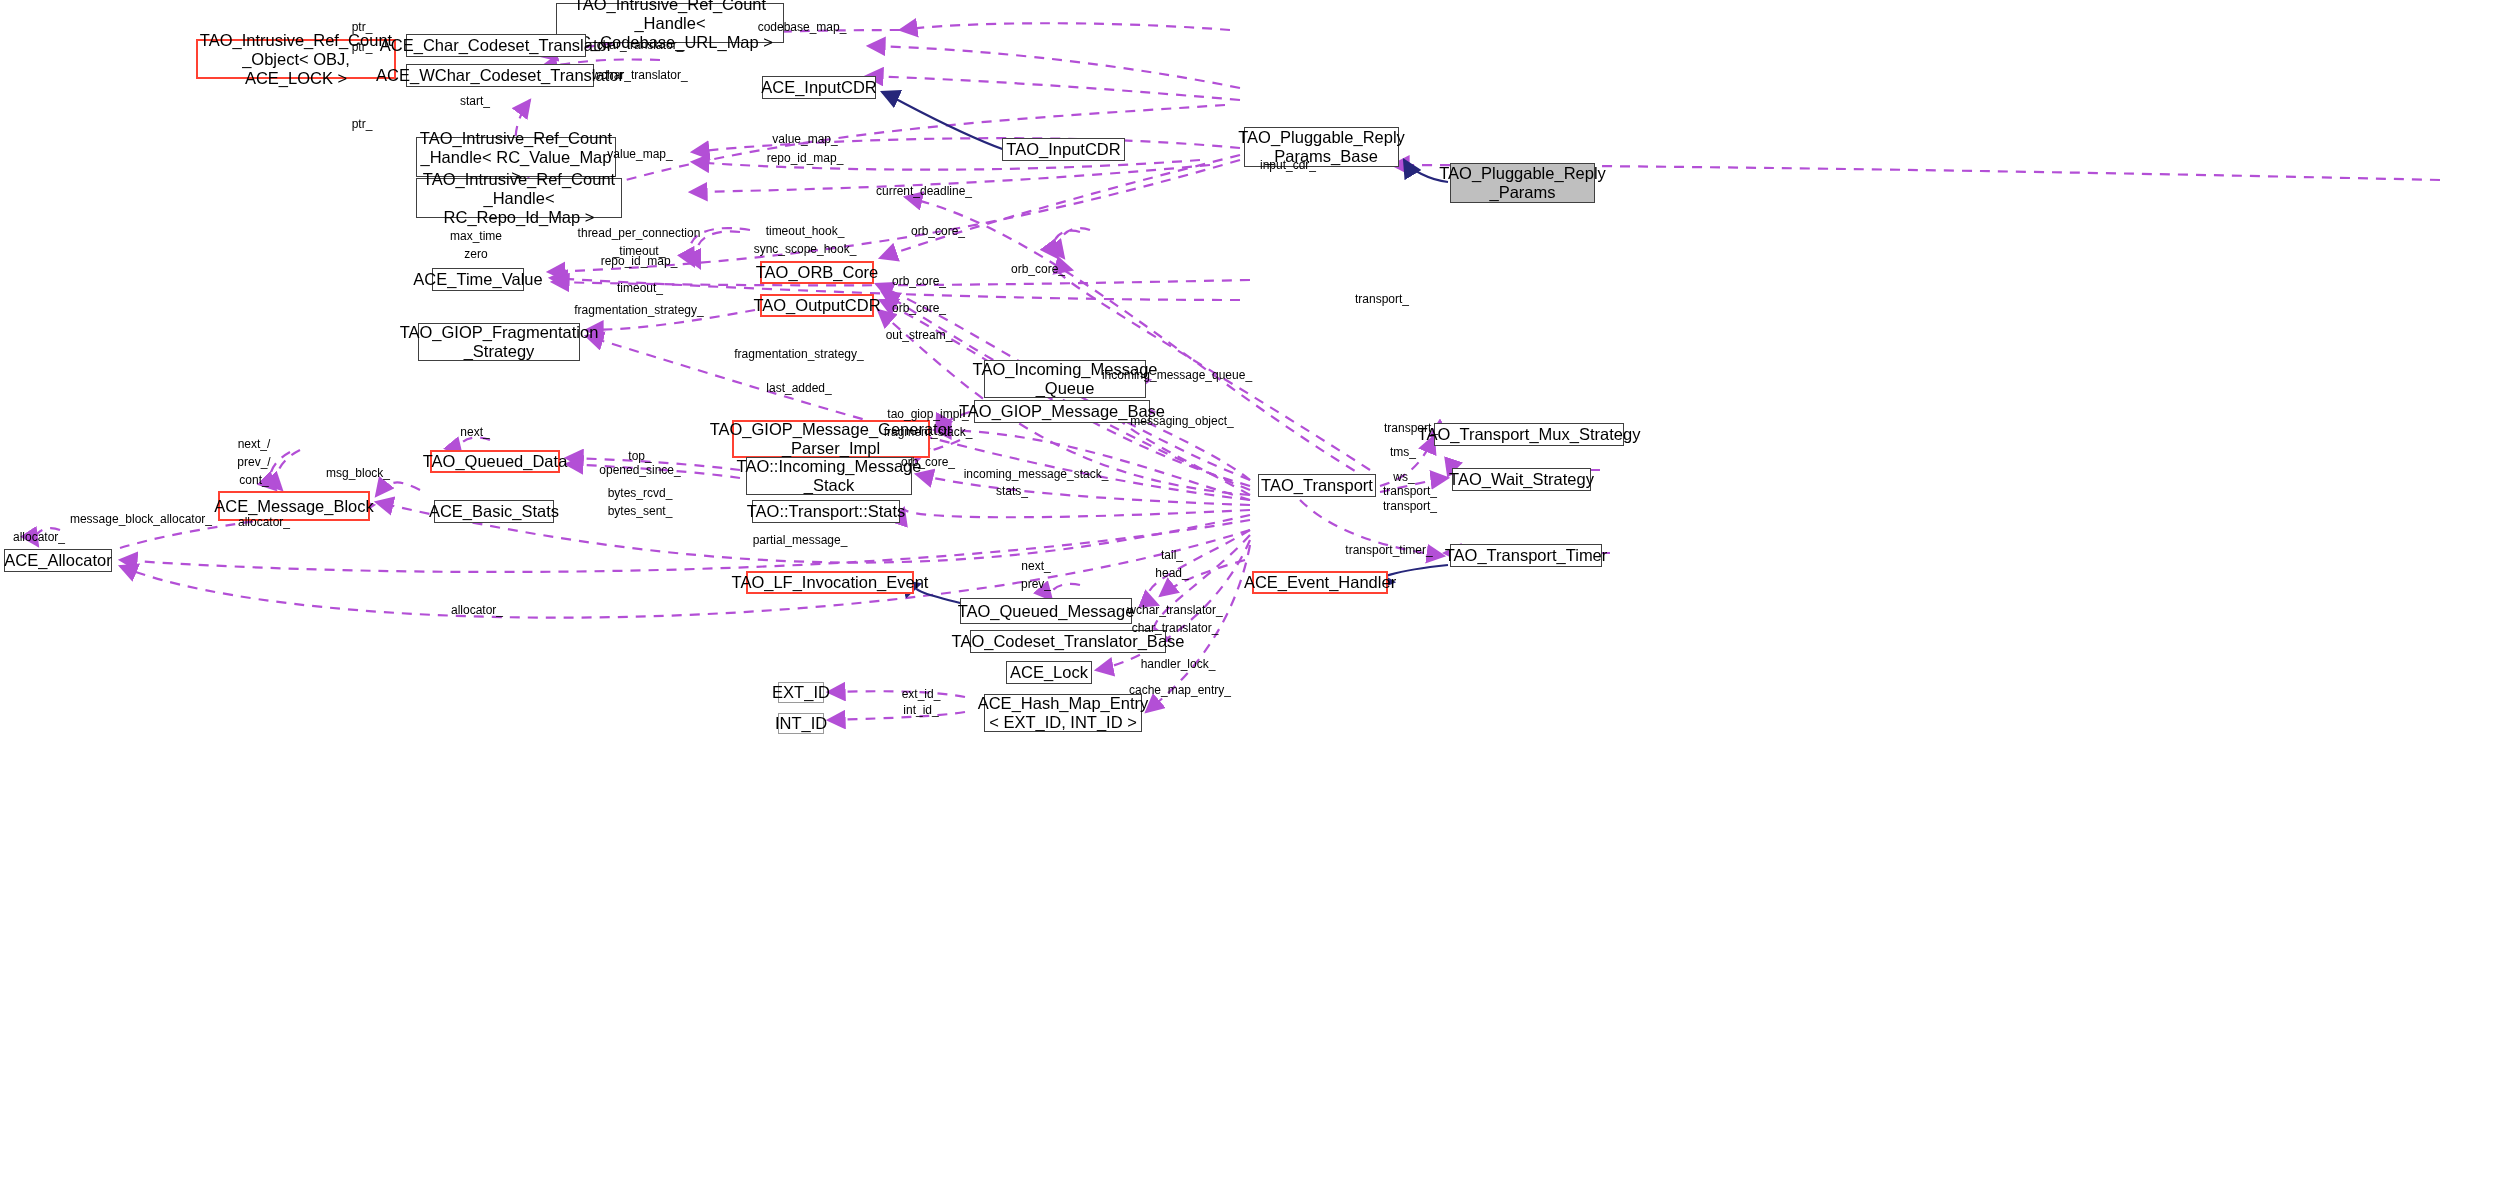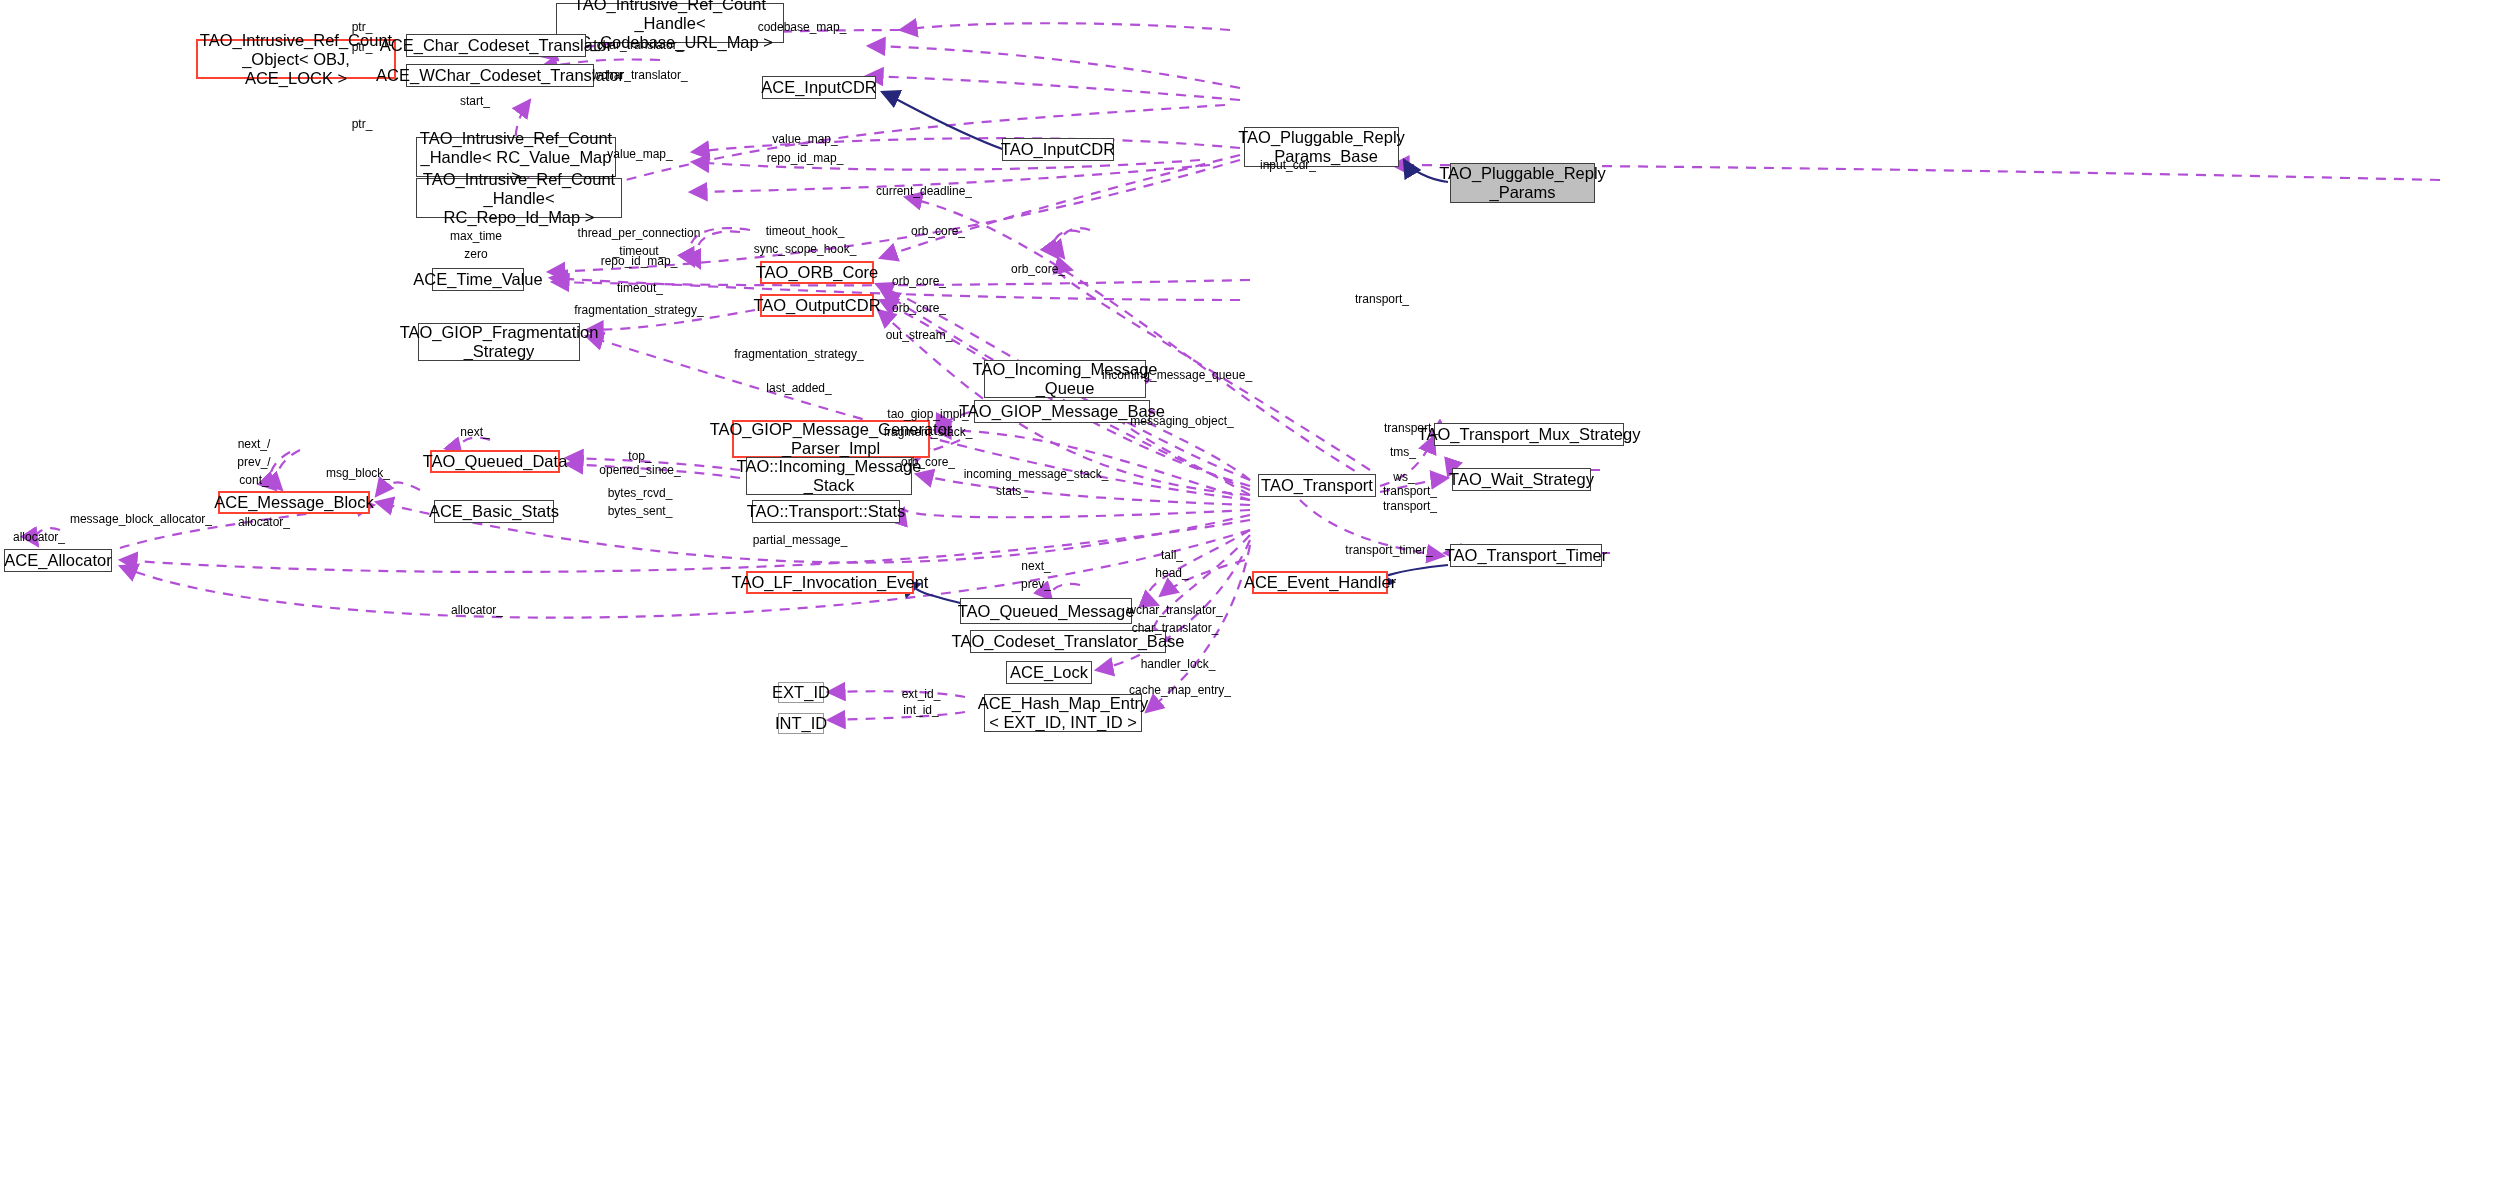--- a/index.html
+++ b/index.html
@@ -99,21 +99,21 @@
   </svg>
 
   <div id="nodes">
       <div class="node red" style="left: 196px; top: 39px; width: 200px; height: 40px;">TAO_Intrusive_Ref_Count
 _Object&lt; OBJ, ACE_LOCK &gt;</div>
       <div class="node" style="left: 556px; top: 3px; width: 228px; height: 40px;">TAO_Intrusive_Ref_Count
 _Handle&lt; RC_Codebase_URL_Map &gt;</div>
       <div class="node" style="left: 406px; top: 34px; width: 180px; height: 23px;">ACE_Char_Codeset_Translator</div>
       <div class="node" style="left: 406px; top: 64px; width: 188px; height: 23px;">ACE_WChar_Codeset_Translator</div>
       <div class="node" style="left: 762px; top: 76px; width: 114px; height: 23px;">ACE_InputCDR</div>
-      <div class="node" style="left: 1002px; top: 138px; width: 112px; height: 23px;">TAO_InputCDR</div>
+      <div class="node" style="left: 1002px; top: 138px; width: 123px; height: 23px;">TAO_InputCDR</div>
       <div class="node" style="left: 416px; top: 137px; width: 200px; height: 40px;">TAO_Intrusive_Ref_Count
 _Handle&lt; RC_Value_Map &gt;</div>
       <div class="node" style="left: 416px; top: 178px; width: 206px; height: 40px;">TAO_Intrusive_Ref_Count
 _Handle&lt; RC_Repo_Id_Map &gt;</div>
       <div class="node" style="left: 1244px; top: 127px; width: 155px; height: 40px;">TAO_Pluggable_Reply
 _Params_Base</div>
       <div class="node grey" style="left: 1450px; top: 163px; width: 145px; height: 40px;">TAO_Pluggable_Reply
 _Params</div>
       <div class="node" style="left: 432px; top: 268px; width: 92px; height: 23px;">ACE_Time_Value</div>
       <div class="node red" style="left: 760px; top: 261px; width: 114px; height: 23px;">TAO_ORB_Core</div>
@@ -121,21 +121,21 @@
       <div class="node" style="left: 418px; top: 323px; width: 162px; height: 38px;">TAO_GIOP_Fragmentation
 _Strategy</div>
       <div class="node" style="left: 984px; top: 360px; width: 162px; height: 38px;">TAO_Incoming_Message
 _Queue</div>
       <div class="node" style="left: 974px; top: 400px; width: 176px; height: 23px;">TAO_GIOP_Message_Base</div>
       <div class="node red" style="left: 732px; top: 420px; width: 198px; height: 38px;">TAO_GIOP_Message_Generator
 _Parser_Impl</div>
       <div class="node red" style="left: 430px; top: 450px; width: 130px; height: 23px;">TAO_Queued_Data</div>
       <div class="node" style="left: 746px; top: 457px; width: 166px; height: 38px;">TAO::Incoming_Message
 _Stack</div>
-      <div class="node red" style="left: 218px; top: 491px; width: 152px; height: 23px;">ACE_Message_Block</div>
+      <div class="node red" style="left: 218px; top: 491px; width: 152px; height: 30px;">ACE_Message_Block</div>
       <div class="node" style="left: 434px; top: 500px; width: 120px; height: 23px;">ACE_Basic_Stats</div>
       <div class="node" style="left: 752px; top: 500px; width: 148px; height: 23px;">TAO::Transport::Stats</div>
       <div class="node" style="left: 1258px; top: 474px; width: 118px; height: 23px;">TAO_Transport</div>
       <div class="node" style="left: 1434px; top: 423px; width: 190px; height: 23px;">TAO_Transport_Mux_Strategy</div>
       <div class="node" style="left: 1452px; top: 468px; width: 139px; height: 23px;">TAO_Wait_Strategy</div>
       <div class="node" style="left: 1450px; top: 544px; width: 152px; height: 23px;">TAO_Transport_Timer</div>
       <div class="node" style="left: 4px; top: 549px; width: 108px; height: 23px;">ACE_Allocator</div>
       <div class="node red" style="left: 1252px; top: 571px; width: 136px; height: 23px;">ACE_Event_Handler</div>
       <div class="node red" style="left: 746px; top: 571px; width: 168px; height: 23px;">TAO_LF_Invocation_Event</div>
       <div class="node" style="left: 960px; top: 598px; width: 172px; height: 26px;">TAO_Queued_Message</div>

